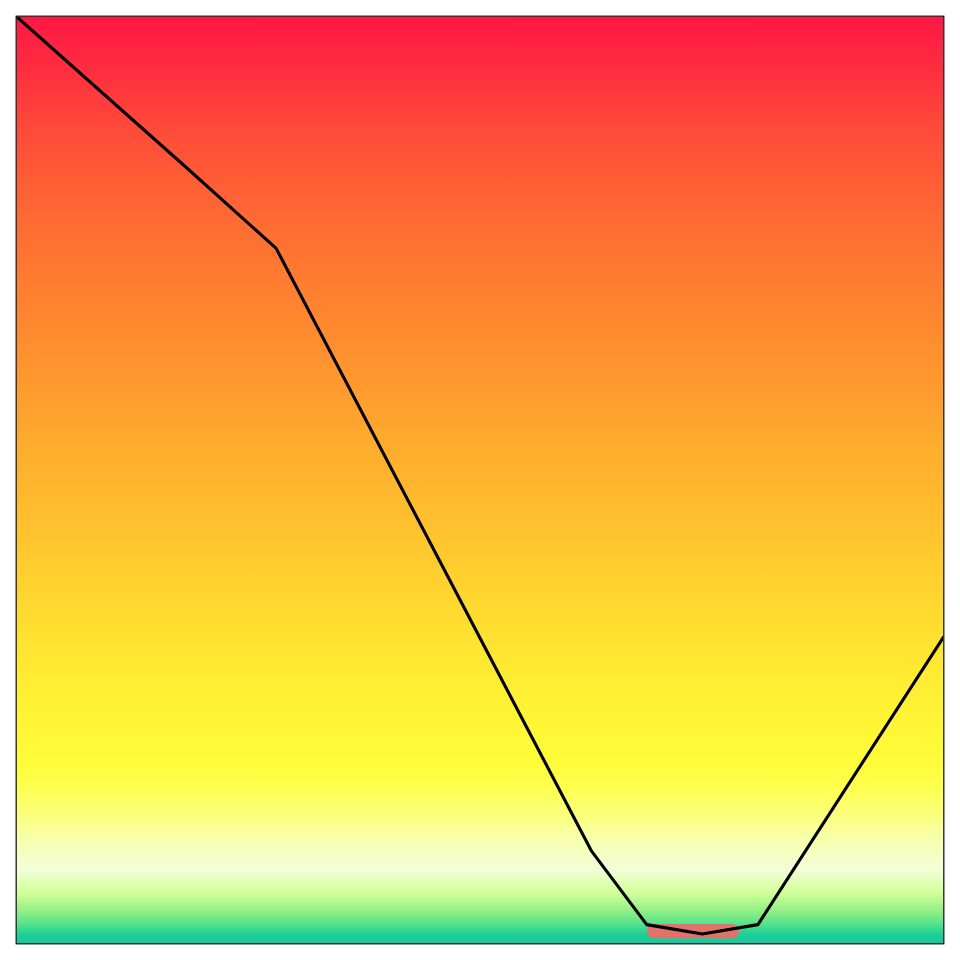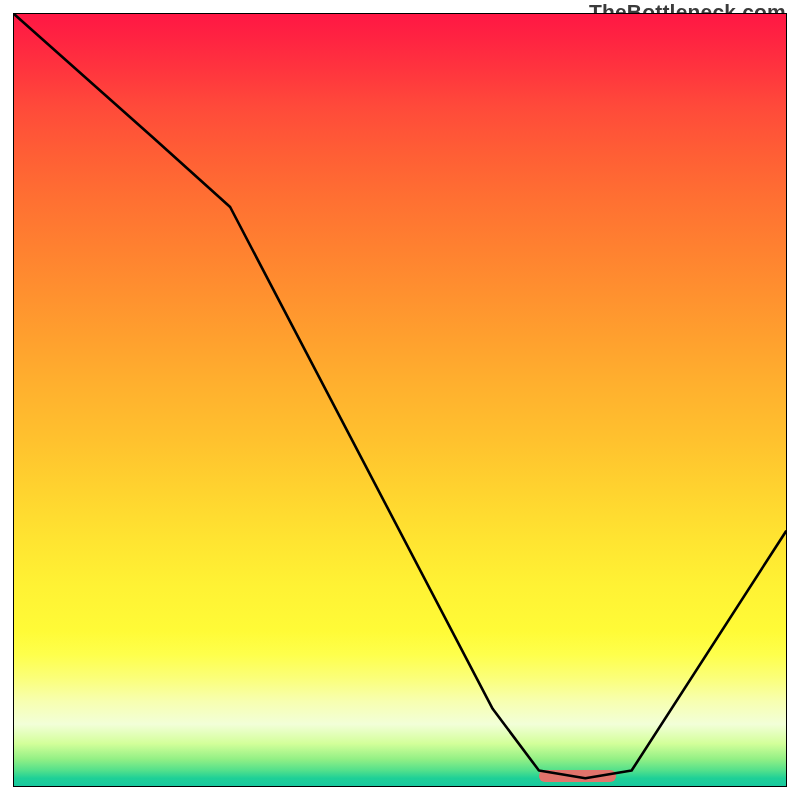--- a/index.html
+++ b/index.html
@@ -70,21 +70,20 @@
     font-weight: 600;
     color: #3b3b3b;
     letter-spacing: 0.2px;
   }
 </style>
 </head>
 <body>
 
 <div class="chart-container">
 
-  <div class="watermark">TheBottleneck.com</div>
 
   <div class="plot-area">
     <div class="gradient-bg"></div>
 
     <svg class="curve-svg" viewBox="0 0 774 774" preserveAspectRatio="none">
       <g>
         <rect id="marker-rect" x="526.3" y="757.9" width="77.4" height="12" rx="6" ry="6" fill="#e2736b"></rect>
       </g>
       <path id="curve-path" fill="none" stroke="#000000" stroke-width="2.6" stroke-linejoin="round" stroke-linecap="round" d="M0.0 0.0 L139.3 123.8 L216.7 193.5 L479.9 696.6 L526.3 758.5 L572.8 766.3 L619.2 758.5 L774.0 518.6"></path>
     </svg>

